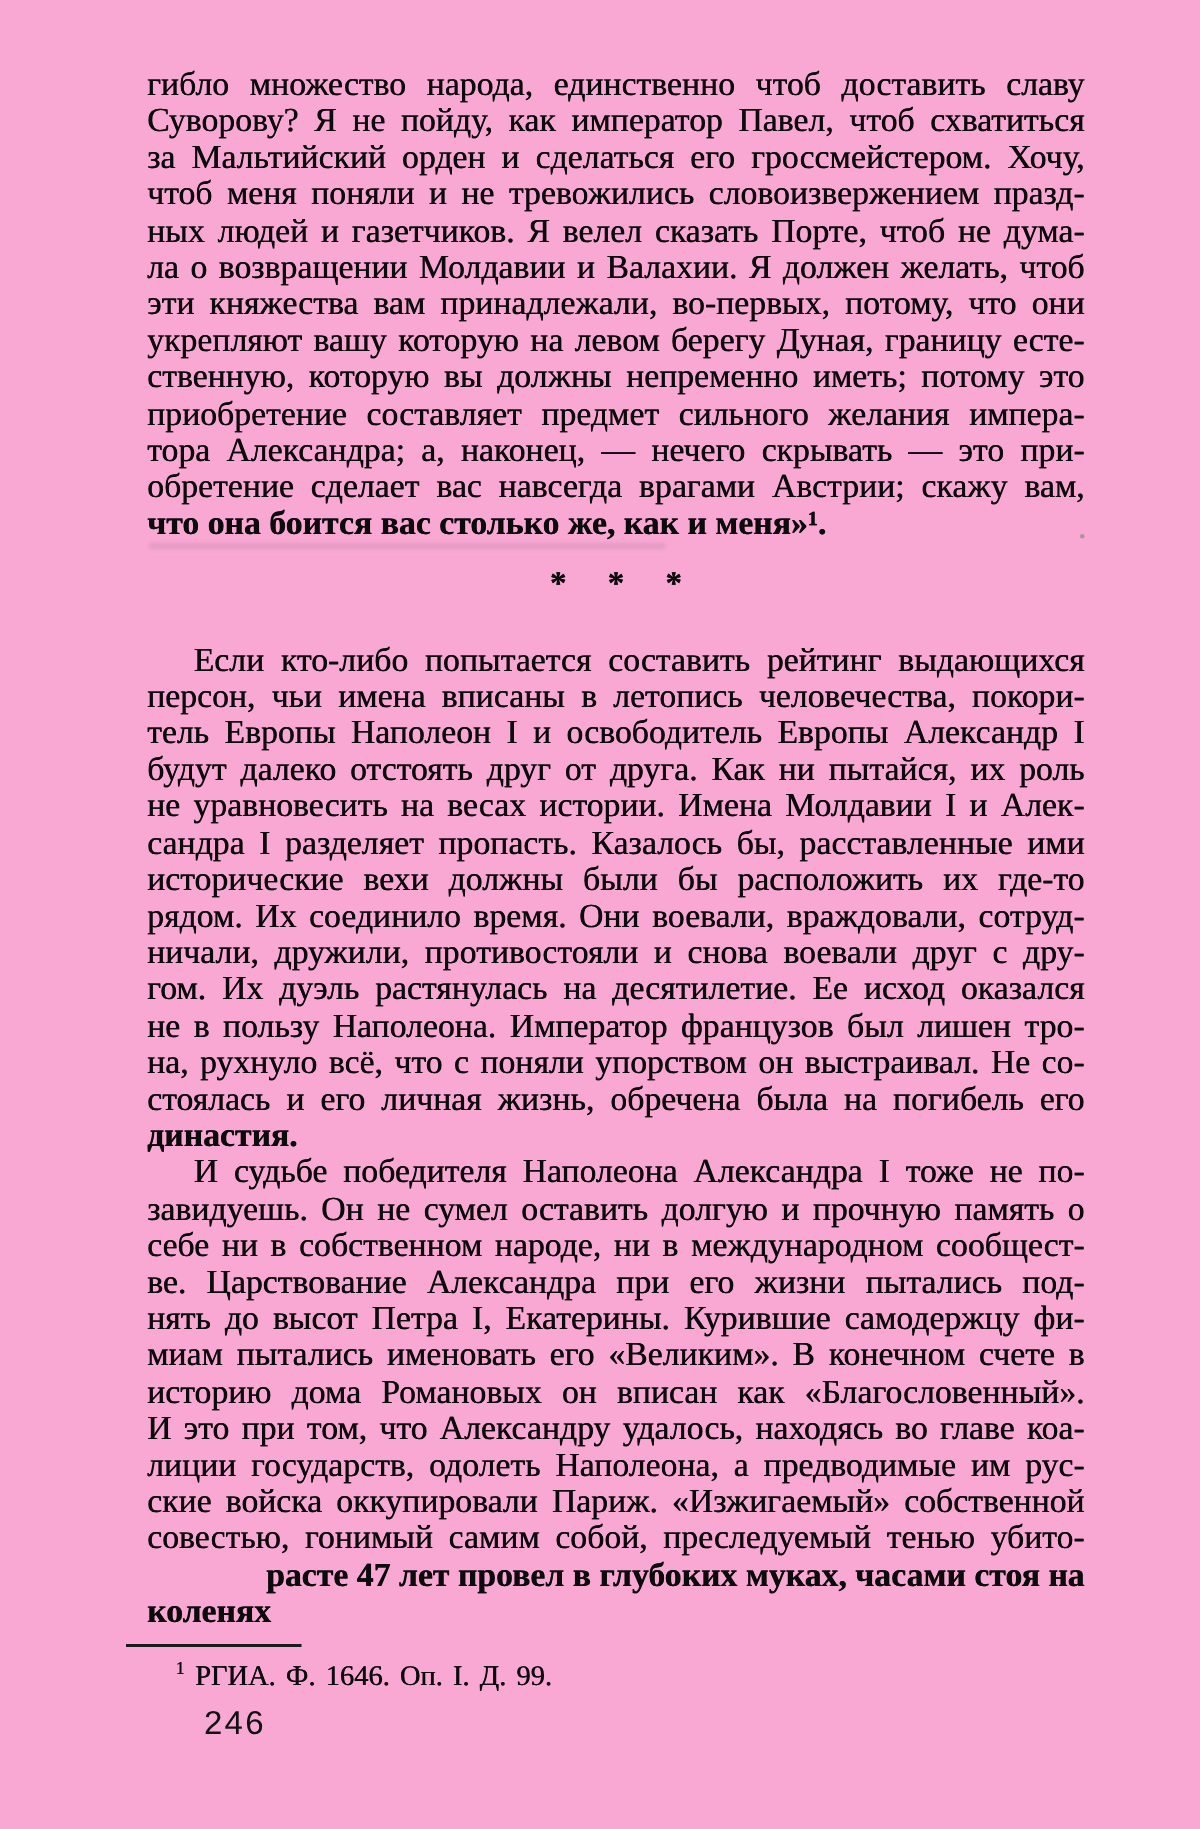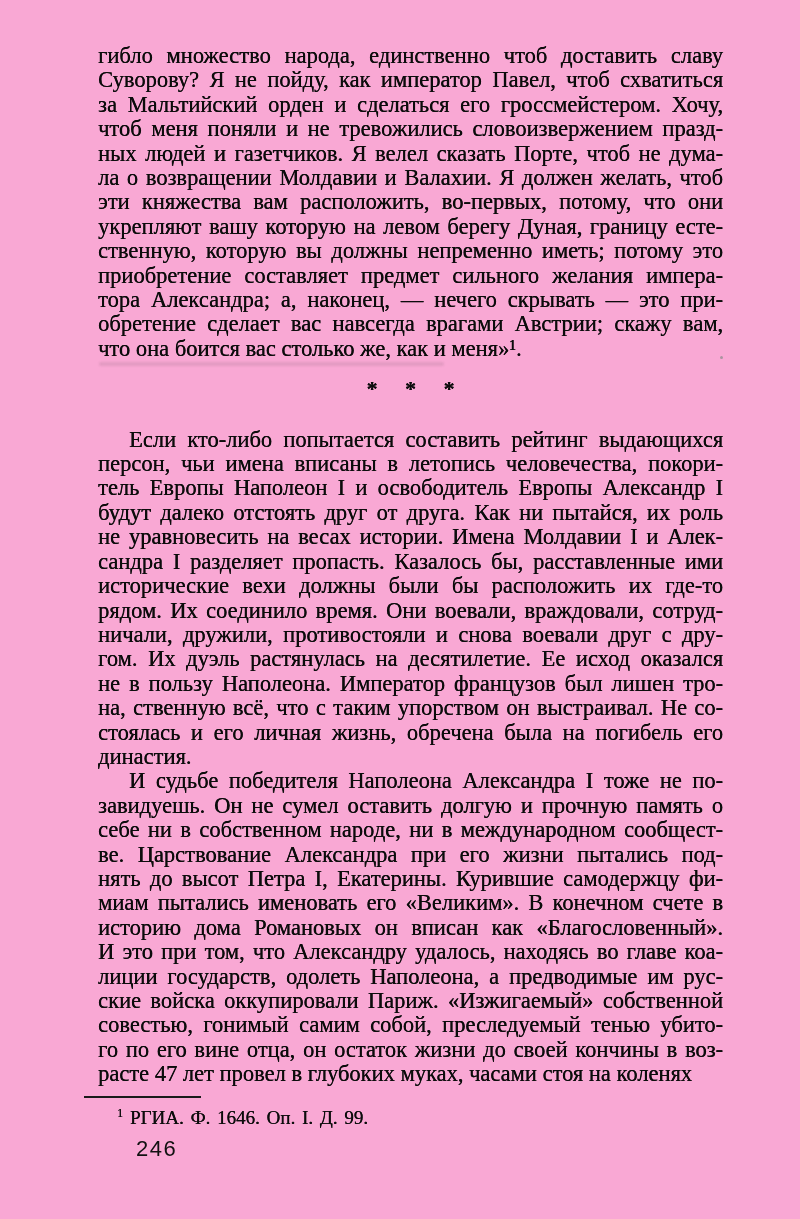--- a/index.html
+++ b/index.html
@@ -25,22 +25,23 @@
     line-height: 24.4px;
     text-shadow: 0.3px 0 0 currentColor; 
   }
   .paragraph { margin: 0; }
   .line {
     text-align: justify;
     text-align-last: justify;
     white-space: normal;
   }
   .line.last {
-    text-align: left;
+    text-align: right;
     text-align-last: left;
+    font-weight: bold;
   }
   .line.indent { padding-left: 31px; }
   .separator {
     margin: 16px 0 26px 0;
     height: 24.4px;
     text-align: center;
     font-size: 22px;
     letter-spacing: 11px;
     padding-left: 11px; 
     font-weight: bold;
@@ -107,21 +108,21 @@
 <div class="page">
 
   <div class="text-block">
     <div class="paragraph">
         <div class="line">гибло множество народа, единственно чтоб доставить славу</div>
         <div class="line">Суворову? Я не пойду, как император Павел, чтоб схватиться</div>
         <div class="line">за Мальтийский орден и сделаться его гроссмейстером. Хочу,</div>
         <div class="line">чтоб меня поняли и не тревожились словоизвержением празд-</div>
         <div class="line">ных людей и газетчиков. Я велел сказать Порте, чтоб не дума-</div>
         <div class="line">ла о возвращении Молдавии и Валахии. Я должен желать, чтоб</div>
-        <div class="line">эти княжества вам расположить, во-первых, потому, что они</div>
+        <div class="line">эти княжества вам принадлежали, во-первых, потому, что они</div>
         <div class="line">укрепляют вашу которую на левом берегу Дуная, границу есте-</div>
         <div class="line">ственную, которую вы должны непременно иметь; потому это</div>
         <div class="line">приобретение составляет предмет сильного желания импера-</div>
         <div class="line">тора Александра; а, наконец, — нечего скрывать — это при-</div>
         <div class="line">обретение сделает вас навсегда врагами Австрии; скажу вам,</div>
         <div class="line last">что она боится вас столько же, как и меня»¹.</div>
       </div>
 
     <div class="separator">* * *</div>
 
@@ -130,38 +131,37 @@
         <div class="line">персон, чьи имена вписаны в летопись человечества, покори-</div>
         <div class="line">тель Европы Наполеон I и освободитель Европы Александр I</div>
         <div class="line">будут далеко отстоять друг от друга. Как ни пытайся, их роль</div>
         <div class="line">не уравновесить на весах истории. Имена Молдавии I и Алек-</div>
         <div class="line">сандра I разделяет пропасть. Казалось бы, расставленные ими</div>
         <div class="line">исторические вехи должны были бы расположить их где-то</div>
         <div class="line">рядом. Их соединило время. Они воевали, враждовали, сотруд-</div>
         <div class="line">ничали, дружили, противостояли и снова воевали друг с дру-</div>
         <div class="line">гом. Их дуэль растянулась на десятилетие. Ее исход оказался</div>
         <div class="line">не в пользу Наполеона. Император французов был лишен тро-</div>
-        <div class="line">на, ственную всё, что с таким упорством он выстраивал. Не со-</div>
+        <div class="line">на, рухнуло всё, что с поняли упорством он выстраивал. Не со-</div>
         <div class="line">стоялась и его личная жизнь, обречена была на погибель его</div>
         <div class="line last">династия.</div>
       </div>
 
     <div class="paragraph">
         <div class="line indent">И судьбе победителя Наполеона Александра I тоже не по-</div>
         <div class="line">завидуешь. Он не сумел оставить долгую и прочную память о</div>
         <div class="line">себе ни в собственном народе, ни в международном сообщест-</div>
         <div class="line">ве. Царствование Александра при его жизни пытались под-</div>
         <div class="line">нять до высот Петра I, Екатерины. Курившие самодержцу фи-</div>
         <div class="line">миам пытались именовать его «Великим». В конечном счете в</div>
         <div class="line">историю дома Романовых он вписан как «Благословенный».</div>
         <div class="line">И это при том, что Александру удалось, находясь во главе коа-</div>
         <div class="line">лиции государств, одолеть Наполеона, а предводимые им рус-</div>
         <div class="line">ские войска оккупировали Париж. «Изжигаемый» собственной</div>
         <div class="line">совестью, гонимый самим собой, преследуемый тенью убито-</div>
-        <div class="line">го по его вине отца, он остаток жизни до своей кончины в воз-</div>
         <div class="line last">расте 47 лет провел в глубоких муках, часами стоя на коленях</div>
       </div>
   </div>
 
   <div class="footnote-block">
     <div class="footnote-rule"></div>
     <div class="footnote-text">
       <sup>1</sup><span>РГИА. Ф. 1646. Оп. I. Д. 99.</span>
     </div>
   </div>

